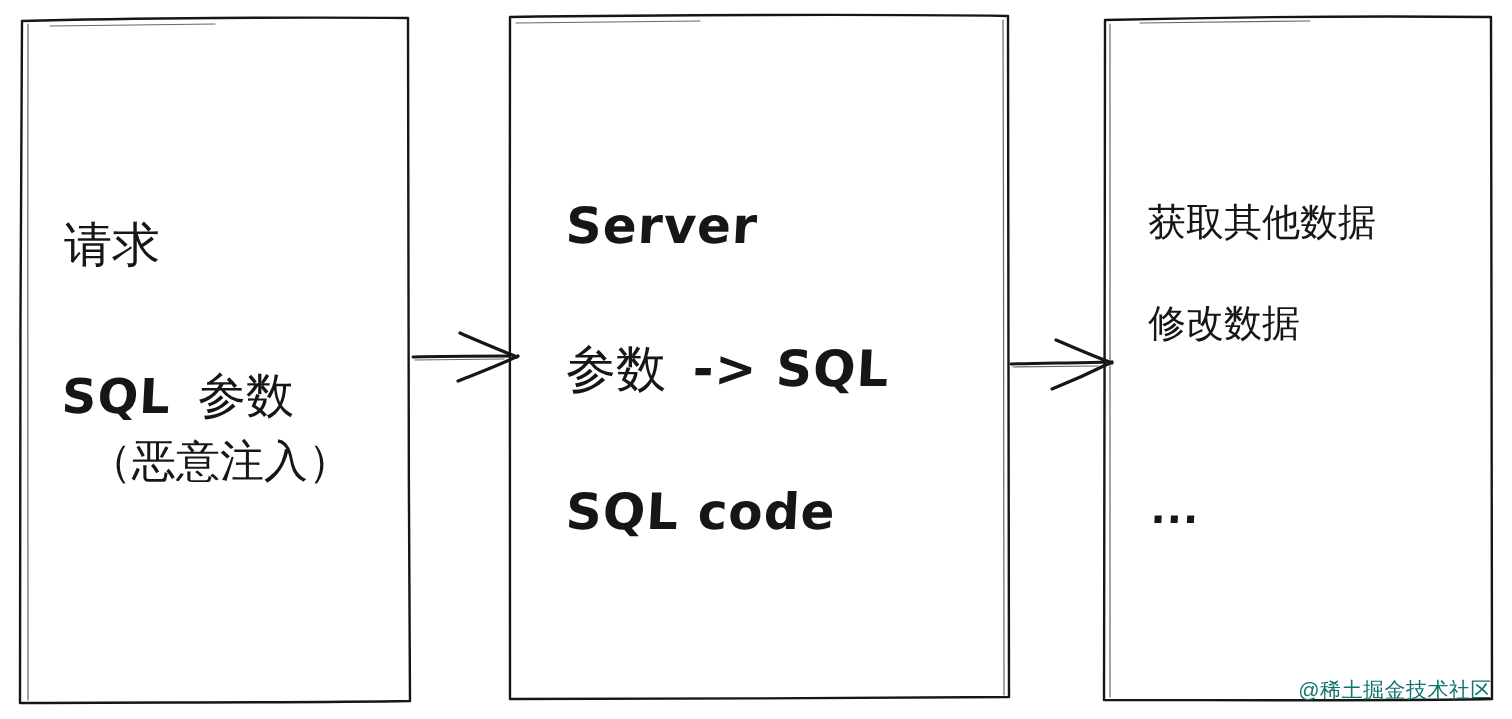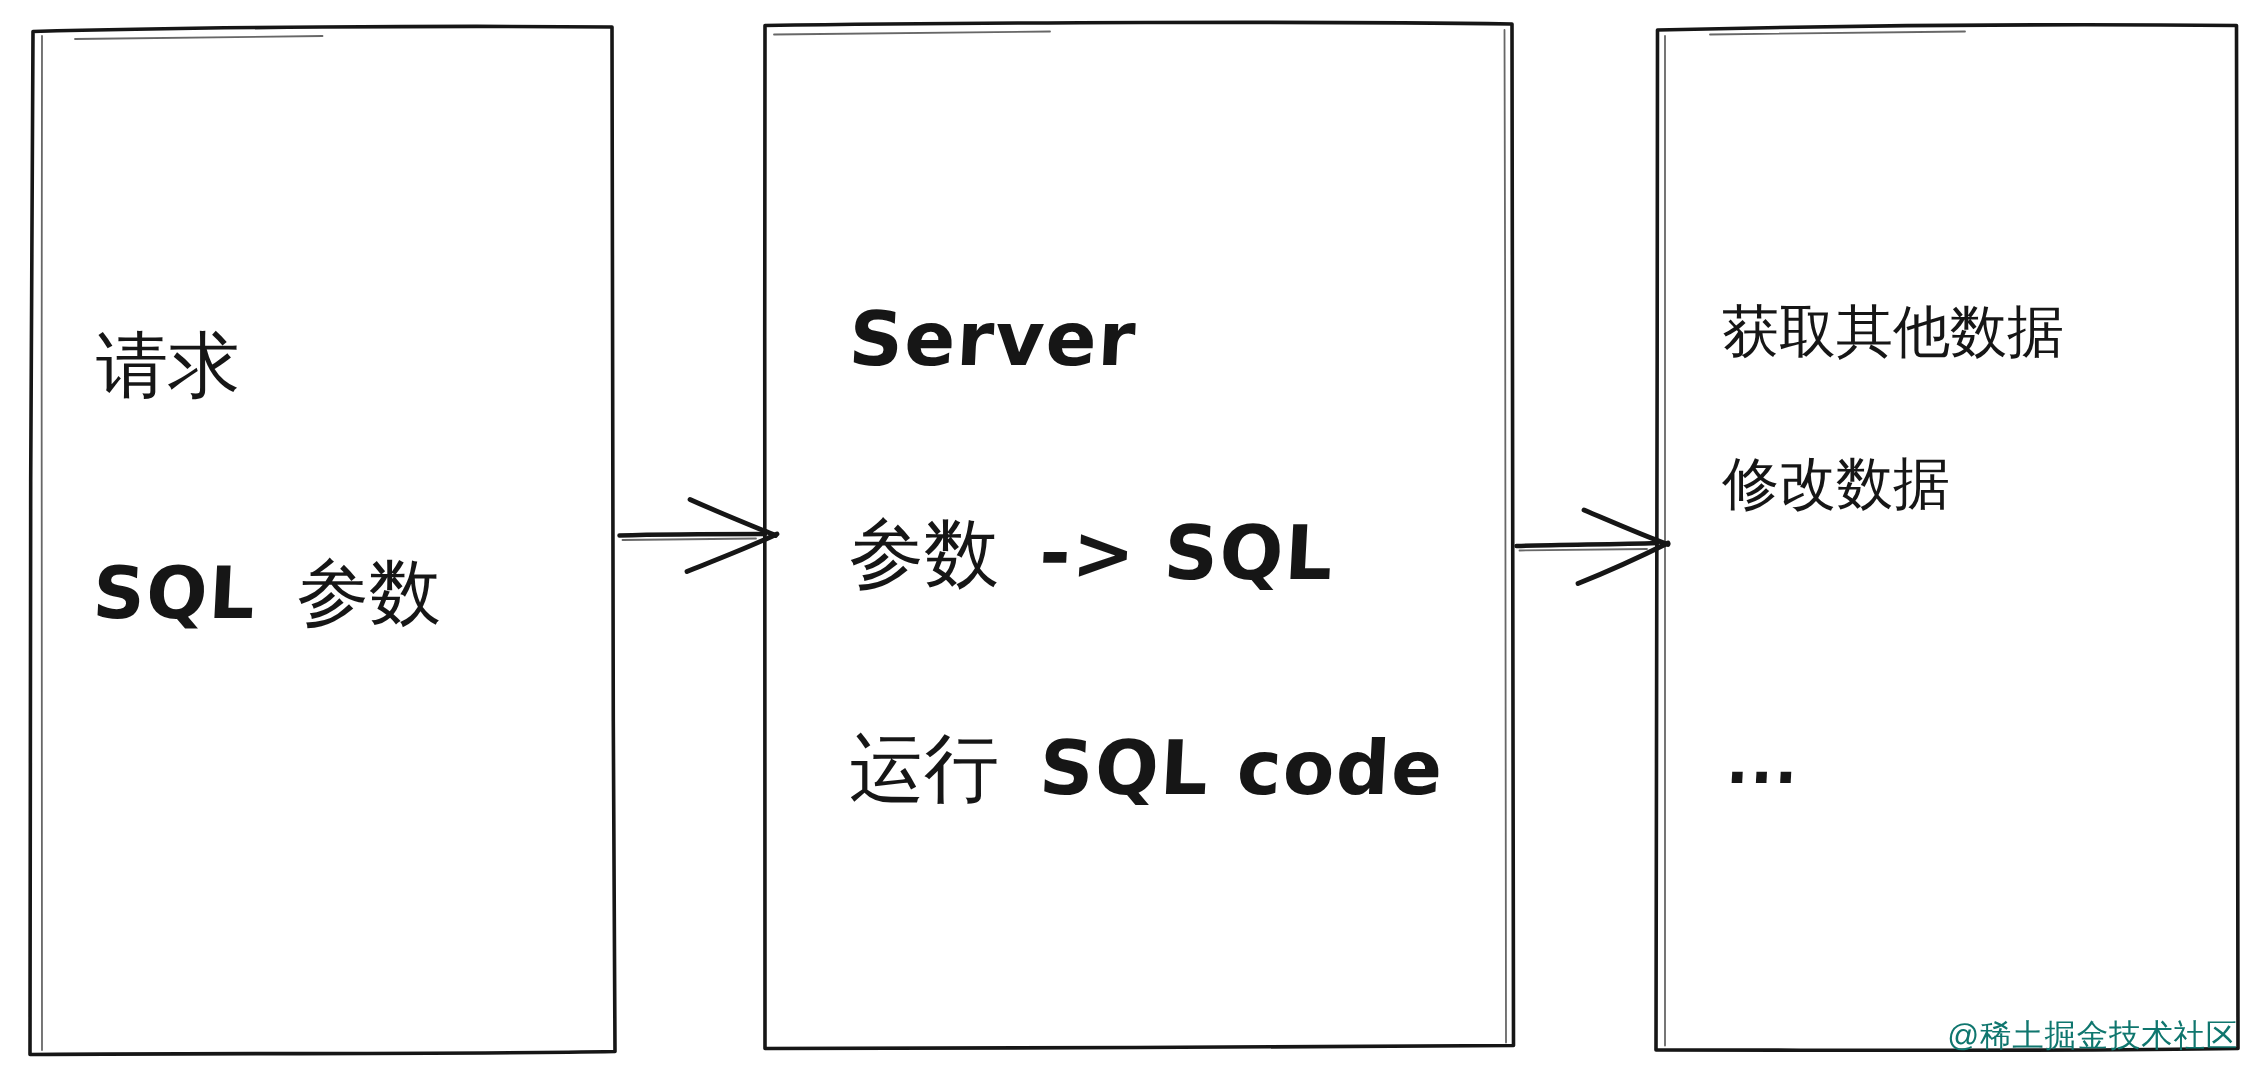--- a/index.html
+++ b/index.html
@@ -112,32 +112,34 @@
   </svg>
 
   <div class="box-layer">
     <div class="line fs48" style="left:64px; top:221px;">
       <span class="seg-cjk">请求</span>
     </div>
     <div class="line fs48" style="left:62px; top:372px;">
       <span class="seg-hand">SQL</span>
       <span class="seg-cjk">参数</span>
     </div>
+    <div class="line fs44" style="left:88px; top:439px;">
+      <span class="seg-cjk">（恶意注入）</span>
+    </div>
   </div>
 
   <div class="box-layer">
     <div class="line fs50" style="left:566px; top:201px;">
       <span class="seg-hand">Server</span>
     </div>
     <div class="line fs50" style="left:566px; top:344px;">
       <span class="seg-cjk">参数</span>
       <span class="seg-hand">-&gt; SQL</span>
     </div>
     <div class="line fs50" style="left:566px; top:487px;">
-      <span class="seg-cjk">运行</span>
       <span class="seg-hand">SQL code</span>
     </div>
   </div>
 
   <div class="box-layer">
     <div class="line fs38" style="left:1148px; top:304px;">
       <span class="seg-cjk">修改数据</span>
     </div>
     <div class="line fs38" style="left:1148px; top:203px;">
       <span class="seg-cjk">获取其他数据</span>

